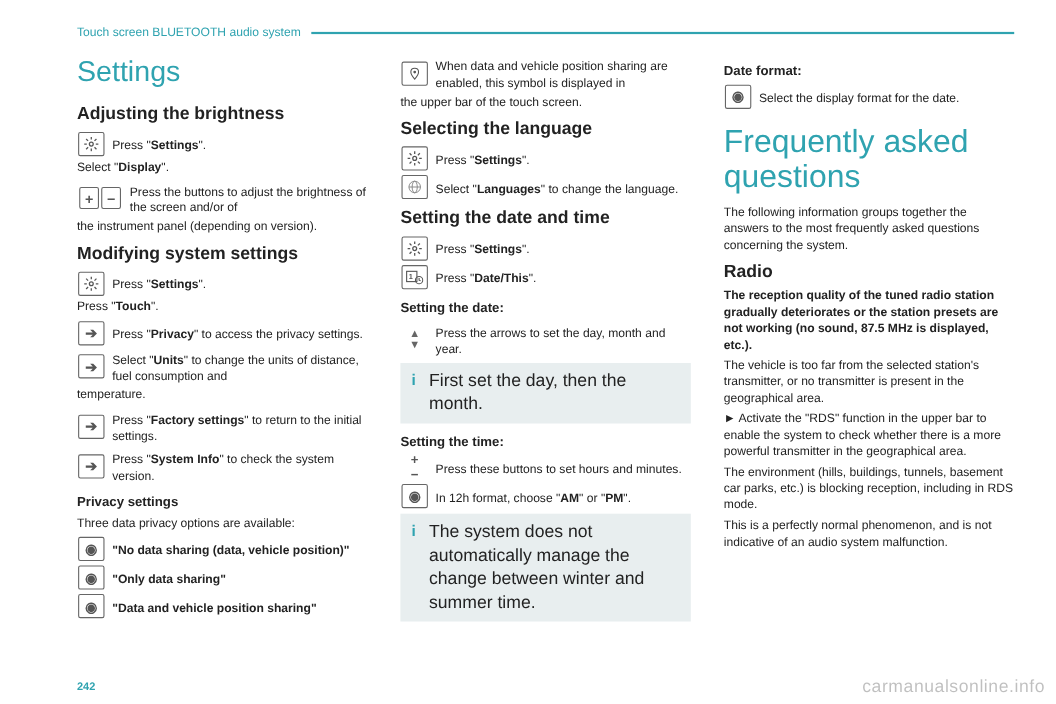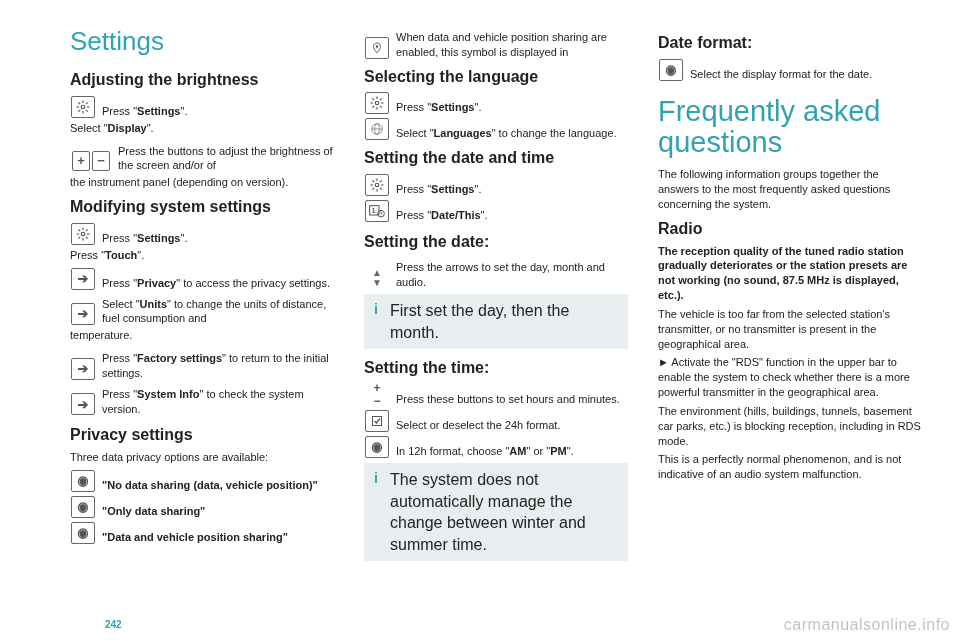--- a/index.html
+++ b/index.html
@@ -5,44 +5,48 @@
   * { box-sizing: border-box; margin: 0; padding: 0; }
   html, body { width: 960px; height: 640px; background: #fff; font-family: Arial, Helvetica, sans-serif; color: #222; }
   .page { position: relative; width: 960px; height: 640px; padding: 24px 38px 10px 70px; }
   .header { display: flex; align-items: center; gap: 10px; margin-bottom: 12px; }
   .header-title { color: #2fa3b0; font-size: 11px; font-weight: 400; }
   .header-line { flex: 1; height: 2px; background: #2fa3b0; }
   .columns { display: flex; gap: 30px; }
   .col { flex: 1; min-width: 0; font-size: 11px; line-height: 1.35; }
   h1 { color: #2fa3b0; font-weight: 400; font-size: 26px; margin-bottom: 10px; }
   h2 { font-size: 16px; font-weight: bold; margin: 6px 0 4px 0; }
-  h3 { font-size: 16px; font-weight: bold; margin: 8px 0 4px 0; }
-  .row { display: flex; align-items: flex-end; gap: 6px; margin: 2px 0; }
+  h3 { font-size: 12px; font-weight: bold; margin: 8px 0 4px 0; }
+  .row { display: flex; align-items: center; gap: 6px; margin: 2px 0; }
   .row .txt { flex: 1; padding-top: 4px; }
   .icon { width: 26px; height: 24px; flex: 0 0 26px; display: flex; align-items: center; justify-content: center; }
   .ibox { width: 24px; height: 22px; border: 1px solid #666; border-radius: 2px; display:flex; align-items:center; justify-content:center; font-size:13px; font-weight:bold; color:#555; background:#fff; }
   .ipair { display:flex; gap:2px; }
   .ipair .ibox { width: 18px; height: 20px; font-size: 13px; }
   .para { margin: 2px 0 4px 0; }
   .infobox { background: #e8eeef; padding: 6px 6px 6px 4px; margin: 4px 0; display:flex; gap:6px; align-items:flex-start; }
   .infobox .ii { color: #2fa3b0; font-weight: bold; font-size: 14px; width: 16px; text-align:center; flex:0 0 16px; }
   .infobox .txt { flex:1; font-size: 16px; }
-  .footer { position: absolute; left: 70px; bottom: 10px; color: #2fa3b0; font-size: 10px; font-weight: bold; margin-left: 35px; }
+  .footer { position: absolute; left: 70px; bottom: 10px; color: #2fa3b0; font-size: 10px; font-weight: bold; }
   .watermark { position: absolute; right: 10px; bottom: 6px; font-size: 16px; color: rgba(0,0,0,0.25); letter-spacing: 0.5px; }
   b { font-weight: bold; }
   .arrowhead { font-size: 10px; line-height: 1; color:#666; }
   svg { display:block; }
   .stack { display:flex; flex-direction:column; align-items:center; justify-content:center; height:24px; }
   .faq-title { color:#2fa3b0; font-weight:400; font-size:29px; line-height:1.1; margin: 14px 0 8px 0; }
 </style>
 </head>
 <body>
 
 <div class="page">
 
+  <div class="header">
+    <div class="header-title">Touch screen BLUETOOTH audio system</div>
+    <div class="header-line"></div>
+  </div>
 
   <div class="columns">
 
     <div class="col">
       <h1>Settings</h1>
 
       <h2>Adjusting the brightness</h2>
       <div class="row">
         <div class="icon">
           <div class="ibox">
@@ -150,20 +154,21 @@
         <div class="icon">
           <div class="ibox">
               <svg width="12" height="14" viewBox="0 0 24 24">
                 <path d="M12 2 C8 2 5 5 5 9 C5 14 12 22 12 22 C12 22 19 14 19 9 C19 5 16 2 12 2 Z" fill="none" stroke="#555" stroke-width="2"></path>
                 <circle cx="12" cy="9" r="2.5" fill="#555"></circle>
               </svg>
             </div>
         </div>
         <div class="txt">When data and vehicle position sharing are enabled, this symbol is displayed in</div>
       </div>
+      <p class="para">the upper bar of the touch screen.</p>
 
       <h2>Selecting the language</h2>
       <div class="row">
         <div class="icon">
           <div class="ibox">
               <svg width="14" height="14" viewBox="0 0 24 24">
                 <circle cx="12" cy="12" r="3" fill="none" stroke="#555" stroke-width="2"></circle>
                 <g stroke="#555" stroke-width="2">
                   <line x1="12" y1="1" x2="12" y2="5"></line>
                   <line x1="12" y1="19" x2="12" y2="23"></line>
@@ -228,47 +233,36 @@
       </div>
 
       <h3>Setting the date:</h3>
       <div class="row">
         <div class="icon">
           <div class="stack">
               <span class="arrowhead">▲</span>
               <span class="arrowhead">▼</span>
             </div>
         </div>
-        <div class="txt">Press the arrows to set the day, month and audio.</div>
+        <div class="txt">Press the arrows to set the day, month and year.</div>
       </div>
       <div class="infobox">
         <div class="ii">i</div>
         <div class="txt">First set the day, then the month.</div>
       </div>
 
       <h3>Setting the time:</h3>
       <div class="row">
         <div class="icon">
           <div class="stack" style="gap:1px">
               <span style="font-size:12px;color:#555;font-weight:bold;line-height:1">+</span>
               <span style="font-size:12px;color:#555;font-weight:bold;line-height:1">−</span>
             </div>
         </div>
         <div class="txt">Press these buttons to set hours and minutes.</div>
-      </div>
-      <div class="row">
-        <div class="icon">
-            <div class="ibox">
-              <svg width="12" height="12" viewBox="0 0 24 24">
-                <rect x="3" y="3" width="18" height="18" fill="none" stroke="#555" stroke-width="2"></rect>
-                <path d="M7 12 L11 16 L18 7" fill="none" stroke="#555" stroke-width="2.5"></path>
-              </svg>
-            </div>
-          </div>
-        <div class="txt">Select or deselect the 24h format.</div>
       </div>
       <div class="row">
         <div class="icon">
             <div class="ibox">◉</div>
           </div>
         <div class="txt"><span>In 12h format, choose "</span><b>AM</b><span>" or "</span><b>PM</b><span>".</span></div>
       </div>
       <div class="infobox">
         <div class="ii">i</div>
         <div class="txt"><span>The system does not automatically manage the change between winter and</span> <span>summer time.</span></div>

